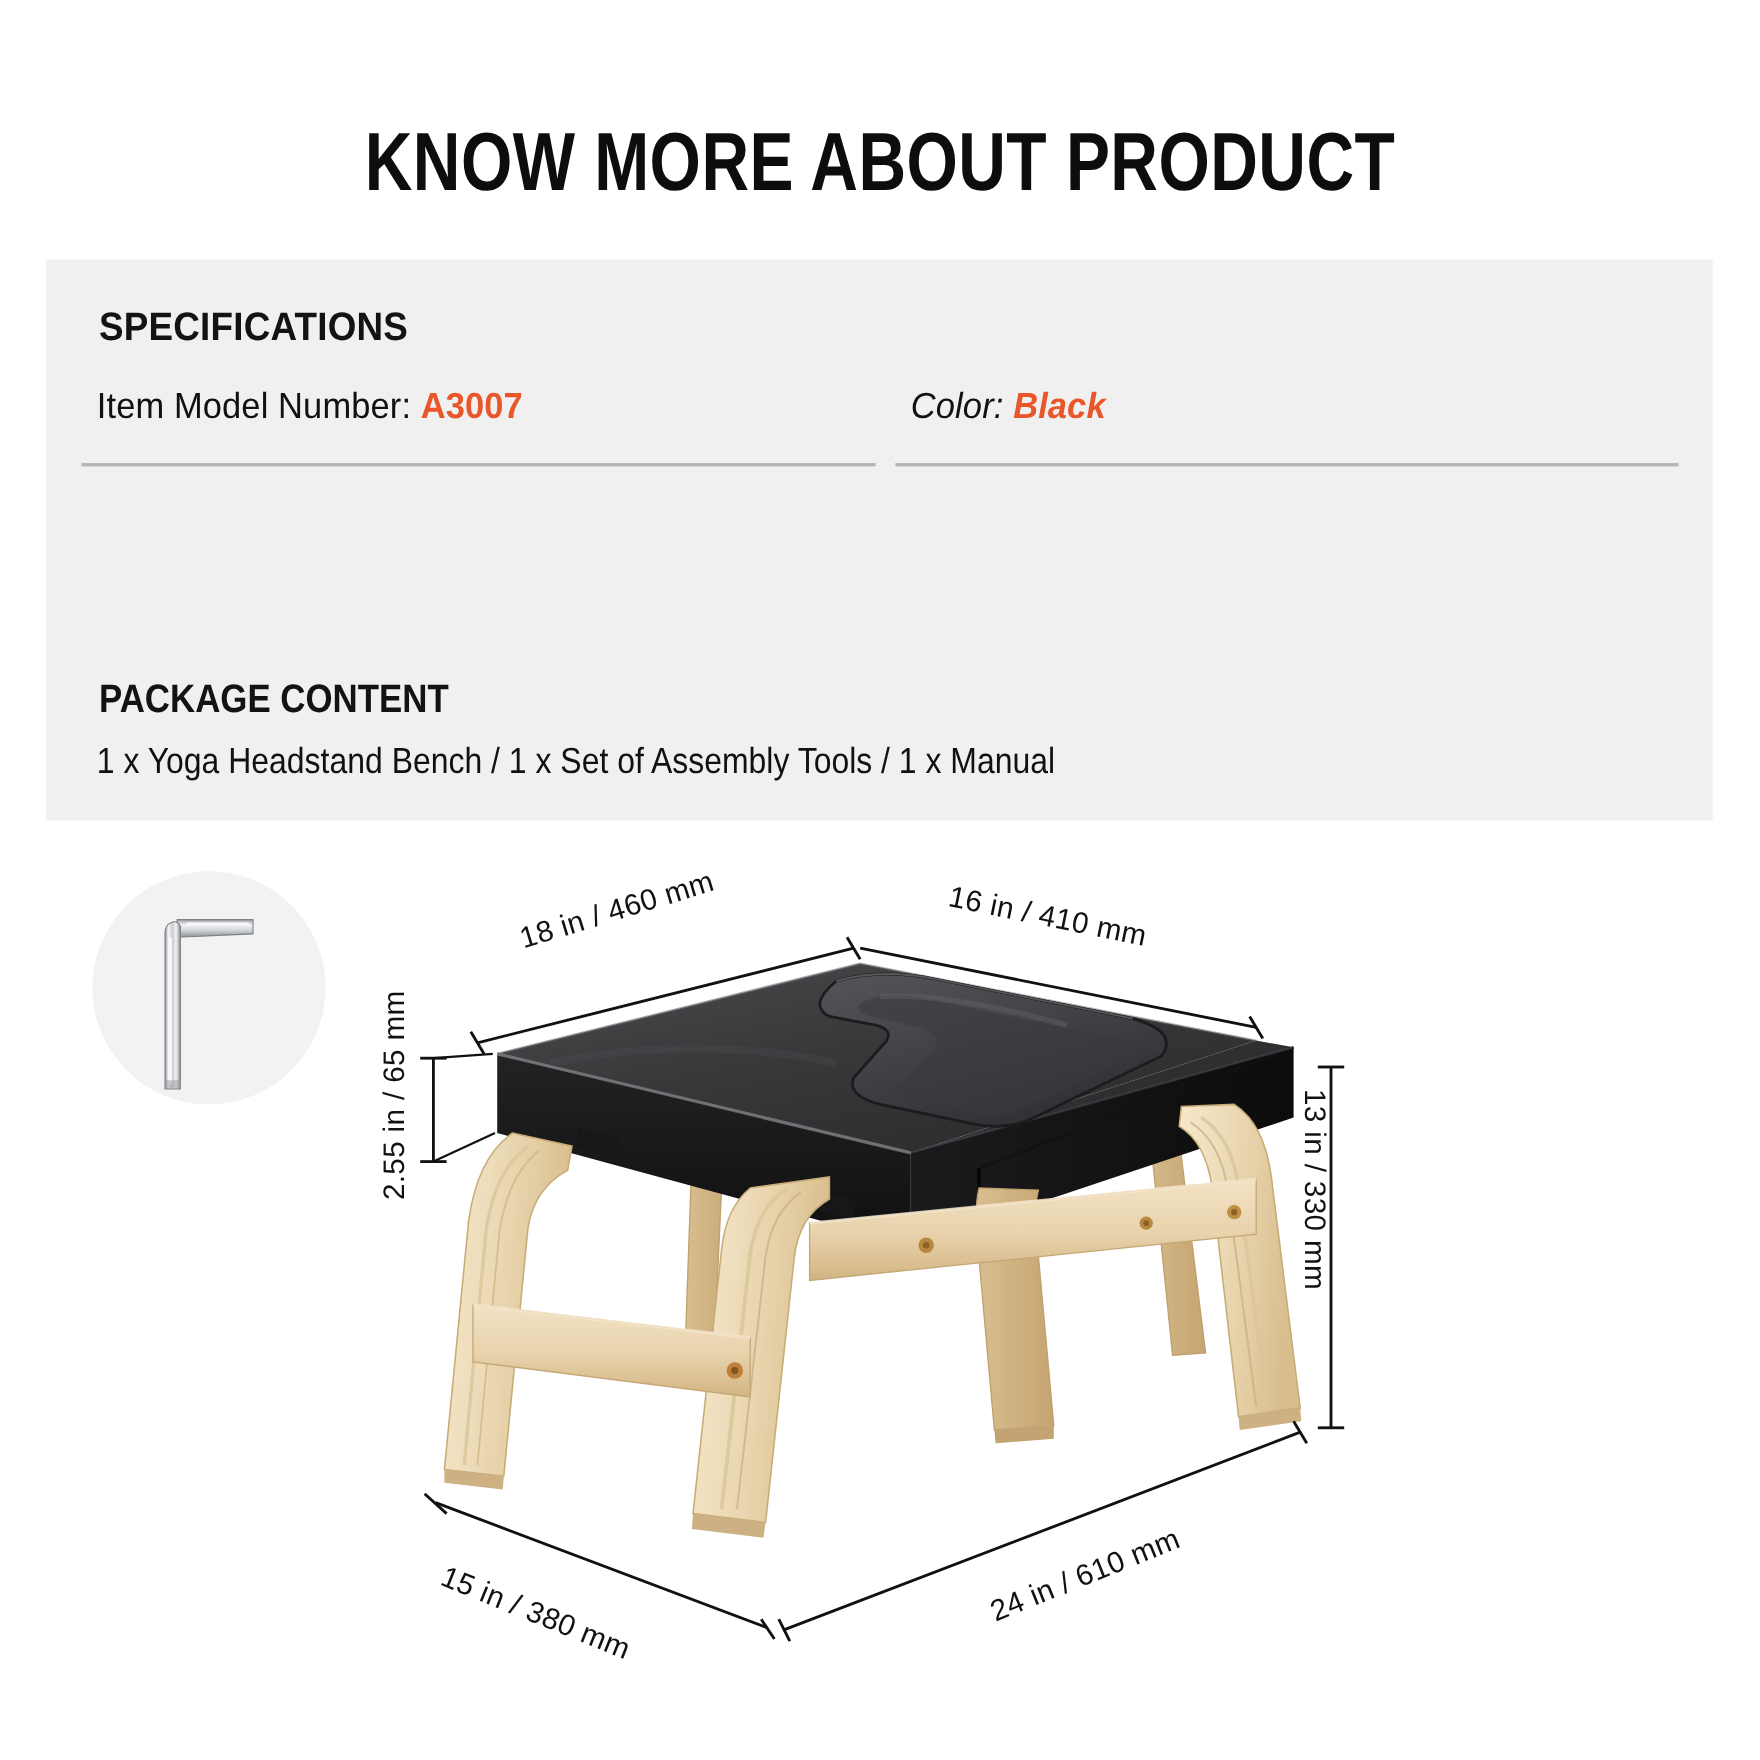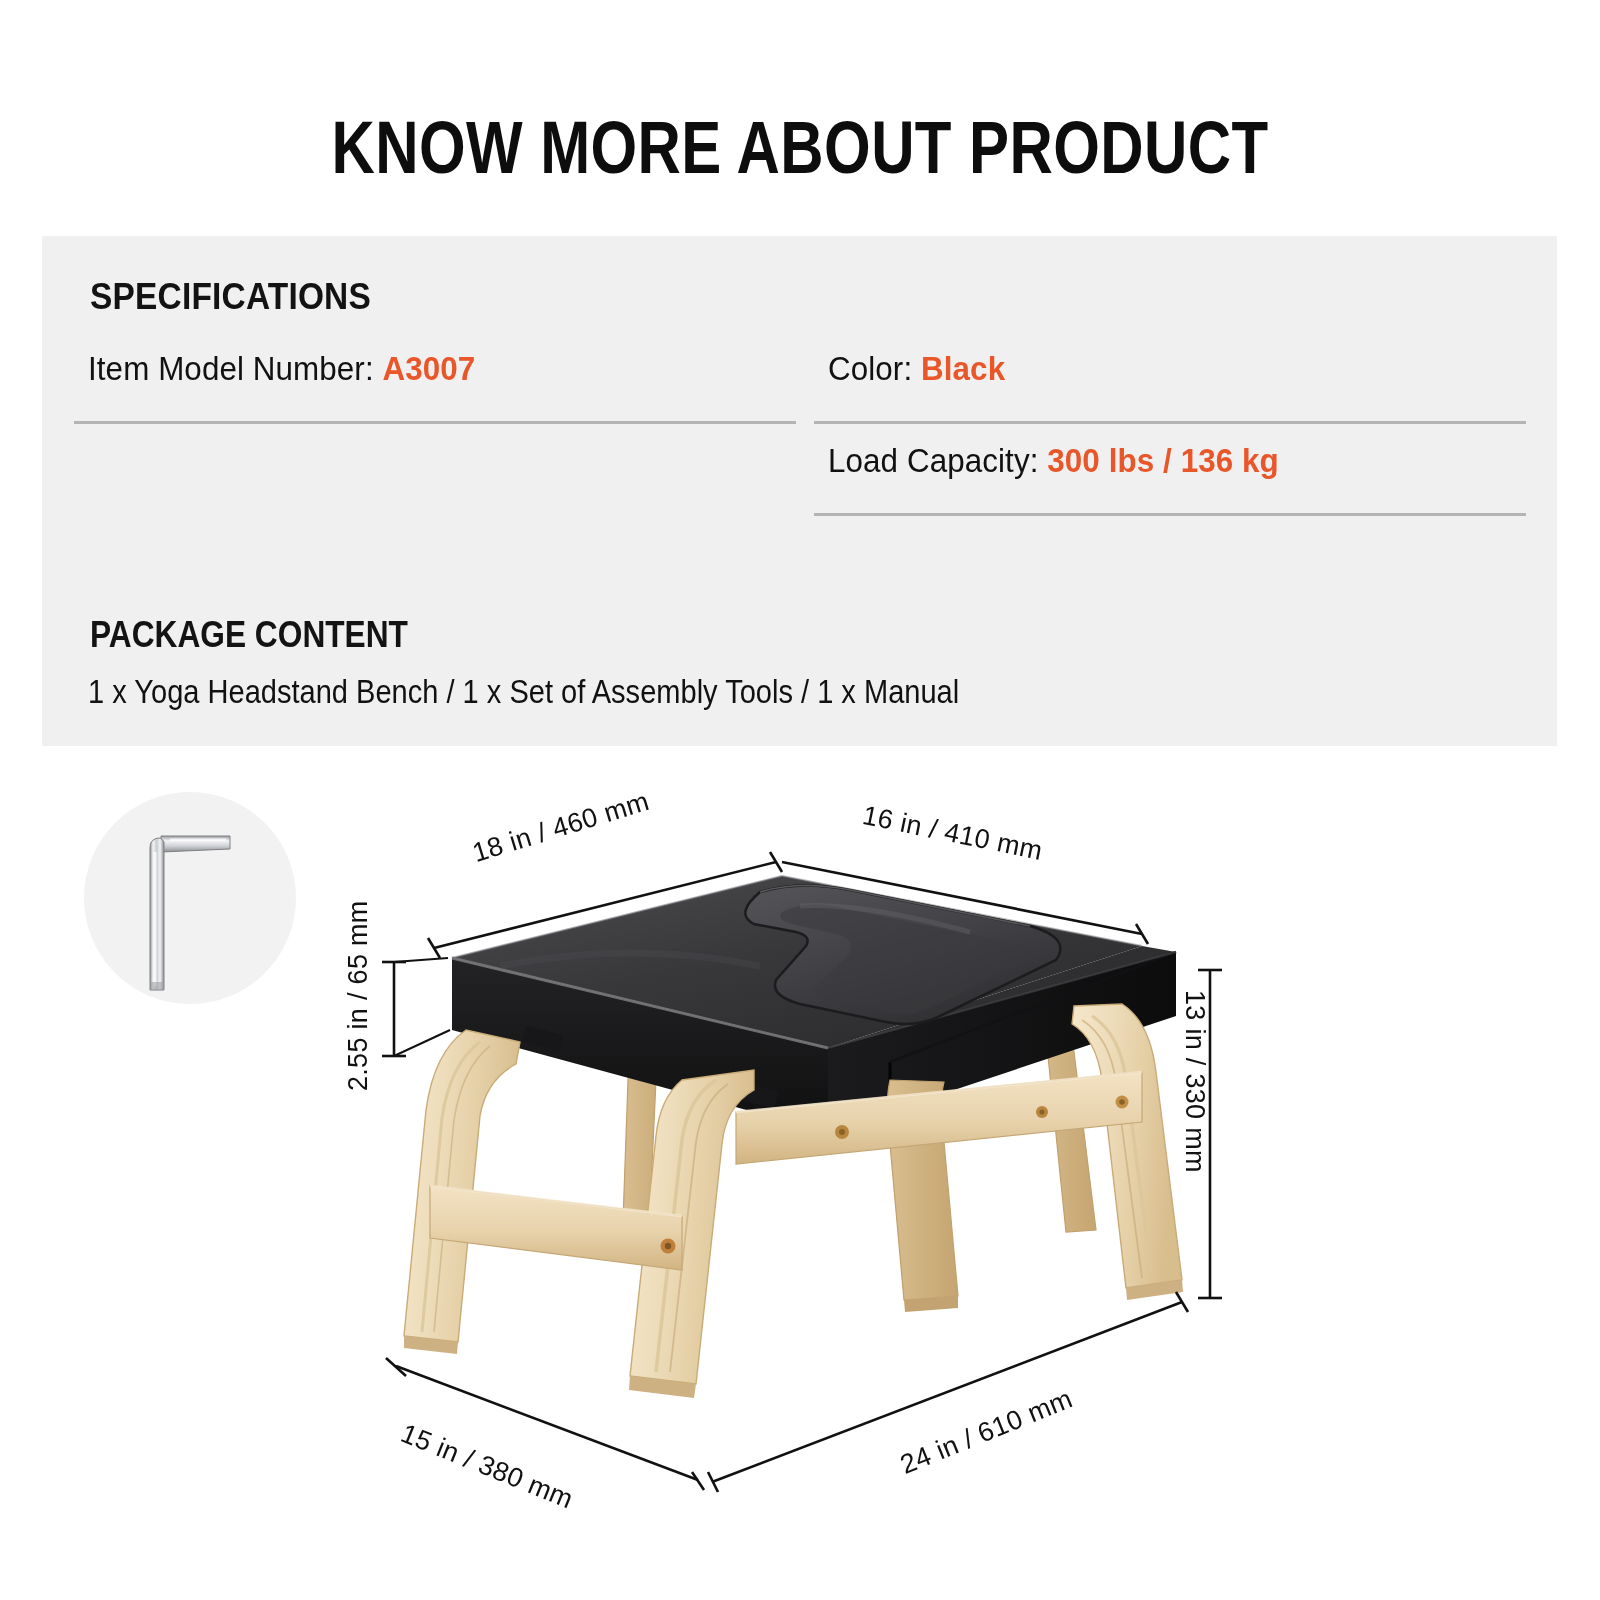--- a/index.html
+++ b/index.html
@@ -39,21 +39,21 @@
   }
   .spec-text{
     position:absolute;left:14px;top:18px;white-space:nowrap;
     font-size:33px;color:#111;letter-spacing:0.1px;
     transform:scaleX(0.95);transform-origin:left top;
   }
   .spec-text .label{font-weight:400;color:#111;}
   .spec-text .value{font-weight:bold;color:#e8562a;}
 
   
-  .col-right .spec-row{height:92px;}
+  .col-right .spec-row{height:92px;font-style:italic;}
 
   
   .pkg-heading{
     position:absolute;left:48px;top:378px;
     font-size:36px;font-weight:bold;color:#131313;
     transform:scaleX(0.88);transform-origin:left top;white-space:nowrap;
   }
   .pkg-line{
     position:absolute;left:46px;top:437px;
     font-size:33px;color:#111;white-space:nowrap;
@@ -111,27 +111,20 @@
     <div class="col-right">
 
       <div class="spec-row">
         <div class="spec-text">
           <span class="label">Color:</span>
           <span class="value">Black</span>
         </div>
         <div class="line"></div>
       </div>
 
-      <div class="spec-row">
-        <div class="spec-text">
-          <span class="label">Load Capacity:</span>
-          <span class="value">300 lbs / 136 kg</span>
-        </div>
-        <div class="line"></div>
-      </div>
 
     </div>
 
     <div class="pkg-heading">PACKAGE CONTENT</div>
     <div class="pkg-line">1 x Yoga Headstand Bench / 1 x Set of Assembly Tools / 1 x Manual</div>
 
   </div>
 
   <div class="tool-badge">
     <svg width="212" height="212" viewBox="0 0 212 212">

